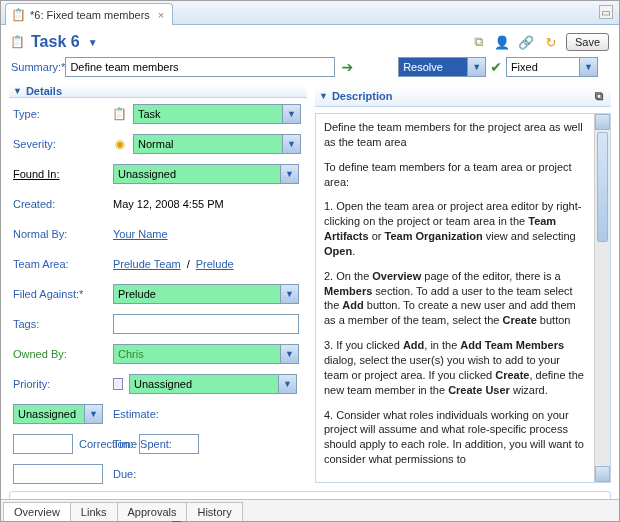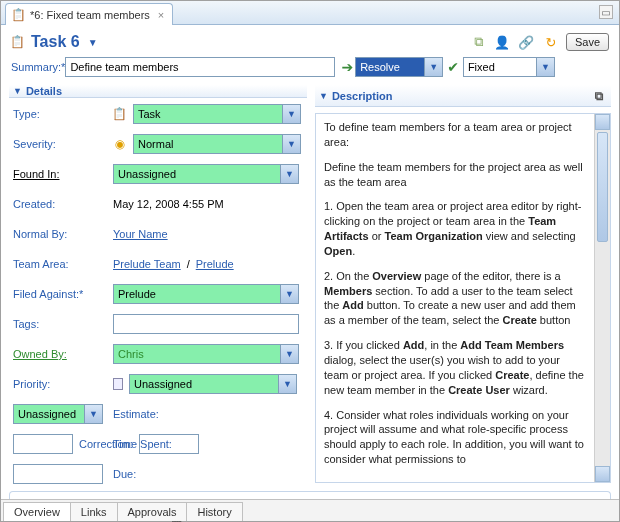--- a/index.html
+++ b/index.html
@@ -131,21 +131,21 @@
     white-space: nowrap;
   }
   .combo .combo-btn {
     width: 18px; height: 100%;
     background: linear-gradient(#d7e6f7, #afc8e6);
     border-left: 1px solid #7f9db9;
     display: flex; align-items: center; justify-content: center;
     color: #2a5db0;
     font-size: 9px;
   }
-  .combo.resolve { background: #2a5db0; color: #fff; width: 88px; }
+  .combo.resolve { background: #2a5db0; color: #fff; width: 88px; margin-left: 43px; }
   .combo.state { background: #fff; width: 92px; }
   .check-icon { color: #3a8a3a; font-size: 14px; margin: 0 4px; }
   
   .main {
     flex: 1;
     display: flex;
     gap: 8px;
     padding: 0 8px 4px 8px;
     min-height: 0;
   }
@@ -421,21 +421,21 @@
         </div>
 
         <div class="flabel">
             <span>Tags:</span>
           </div>
         <div class="fval">
           <input class="field-text" type="text" value="" style="">
         </div>
 
         <div class="flabel" style="color:#2e8b2e;">
-            <span style="text-decoration:underline;">Owned By:</span>
+            <span style="">Owned By:</span>
           </div>
         <div class="fval">
           <div class="field-combo">
             <span class="ctext" style="color:#2e8b2e;">Chris</span>
             <span class="cbtn">▼</span>
           </div>
         </div>
 
         <div class="flabel">
             <span>Priority:</span>
@@ -484,22 +484,22 @@
 
     <div class="col-right">
       <div class="section-header">
         <span class="twisty">▼</span>
         <span>Description</span>
         <span class="spacer"></span>
         <span class="hicon">⧉</span>
       </div>
       <div class="desc-box">
         <div class="desc-content">
+          <p><span>Define the team members for the project area as well as the team area</span></p>
           <p><span>To define team members for a team area or project area:</span></p>
-          <p><span>Define the team members for the project area as well as the team area</span></p>
           <p><span>1. Open the team area or project area editor by right-clicking on the project or team area in the </span><b>Team Artifacts</b><span> or </span><b>Team Organization</b><span> view and selecting </span><b>Open</b><span>.</span></p>
           <p><span>2. On the </span><b>Overview</b><span> page of the editor, there is a </span><b>Members</b><span> section. To add a user to the team select the </span><b>Add</b><span> button. To create a new user and add them as a member of the team, select the </span><b>Create</b><span> button</span></p>
           <p><span>3. If you clicked </span><b>Add</b><span>, in the </span><b>Add Team Members</b><span> dialog, select the user(s) you wish to add to your team or project area. If you clicked </span><b>Create</b><span>, define the new team member in the </span><b>Create User</b><span> wizard.</span></p>
           <p><span>4. Consider what roles individuals working on your project will assume and what role-specific process should apply to each role. In addition, you will want to consider what permissions to</span></p>
         </div>
         <div class="desc-scroll">
           <div class="desc-thumb"></div>
         </div>
       </div>
     </div>

